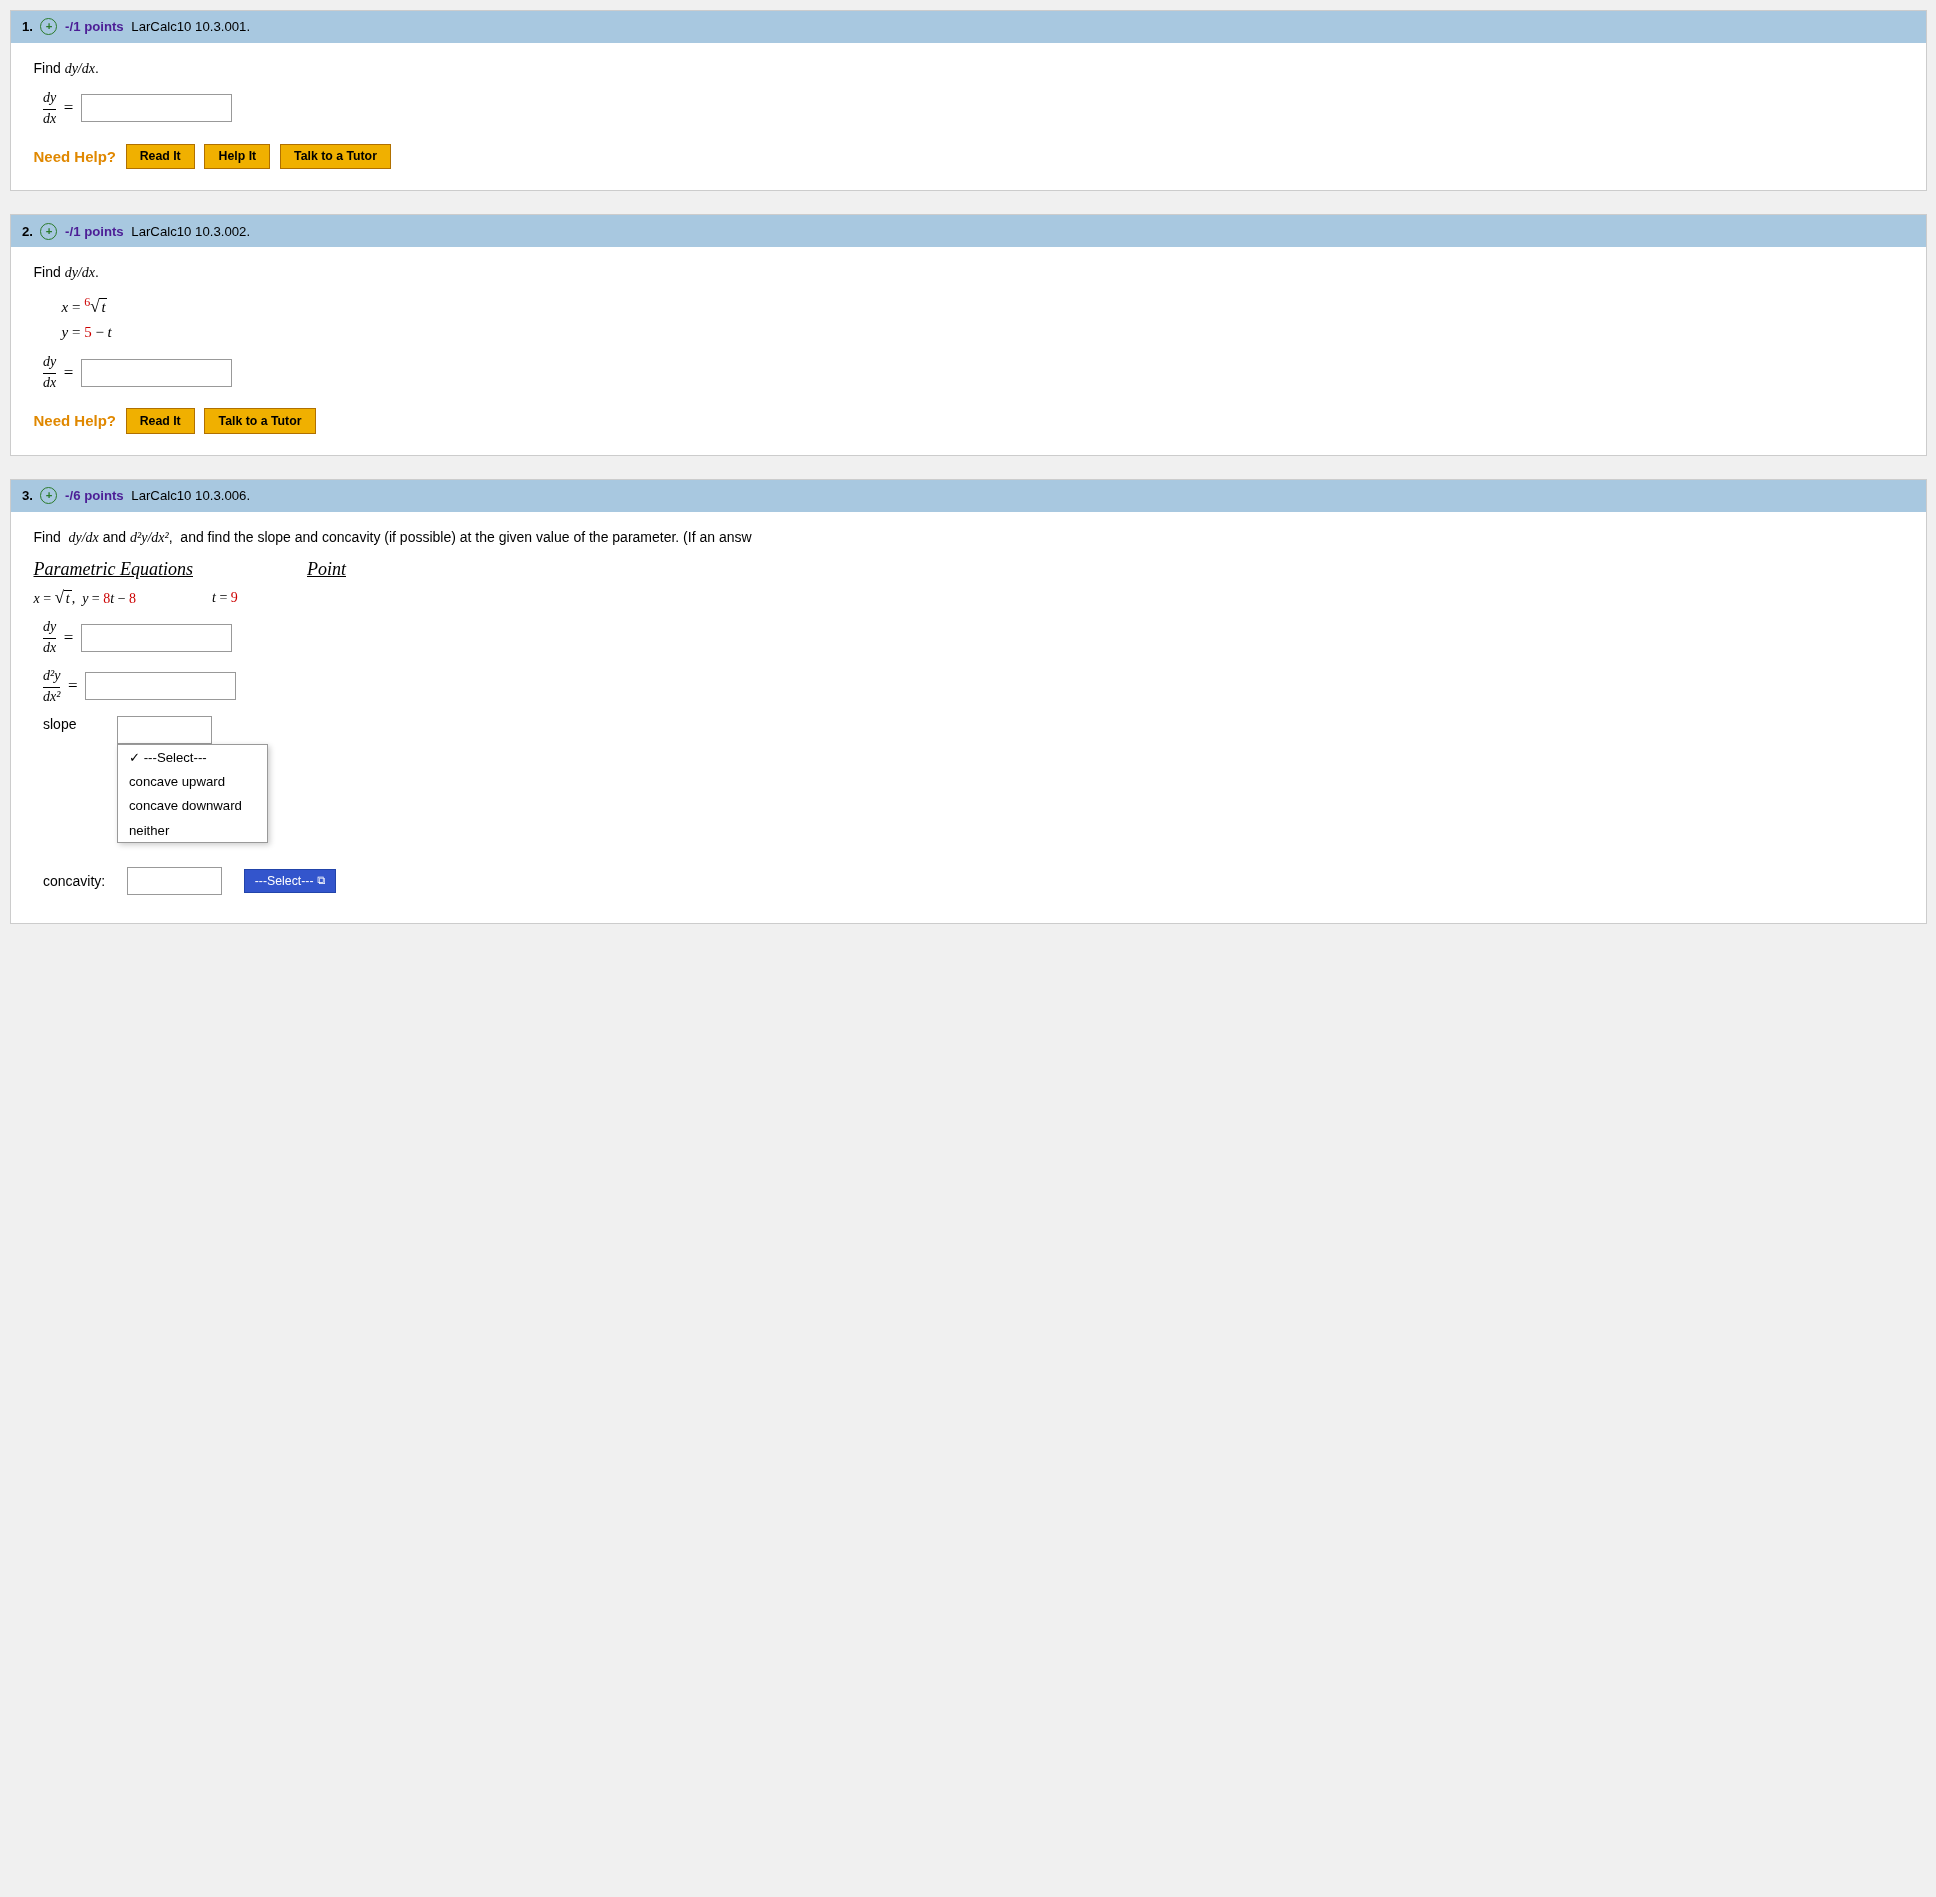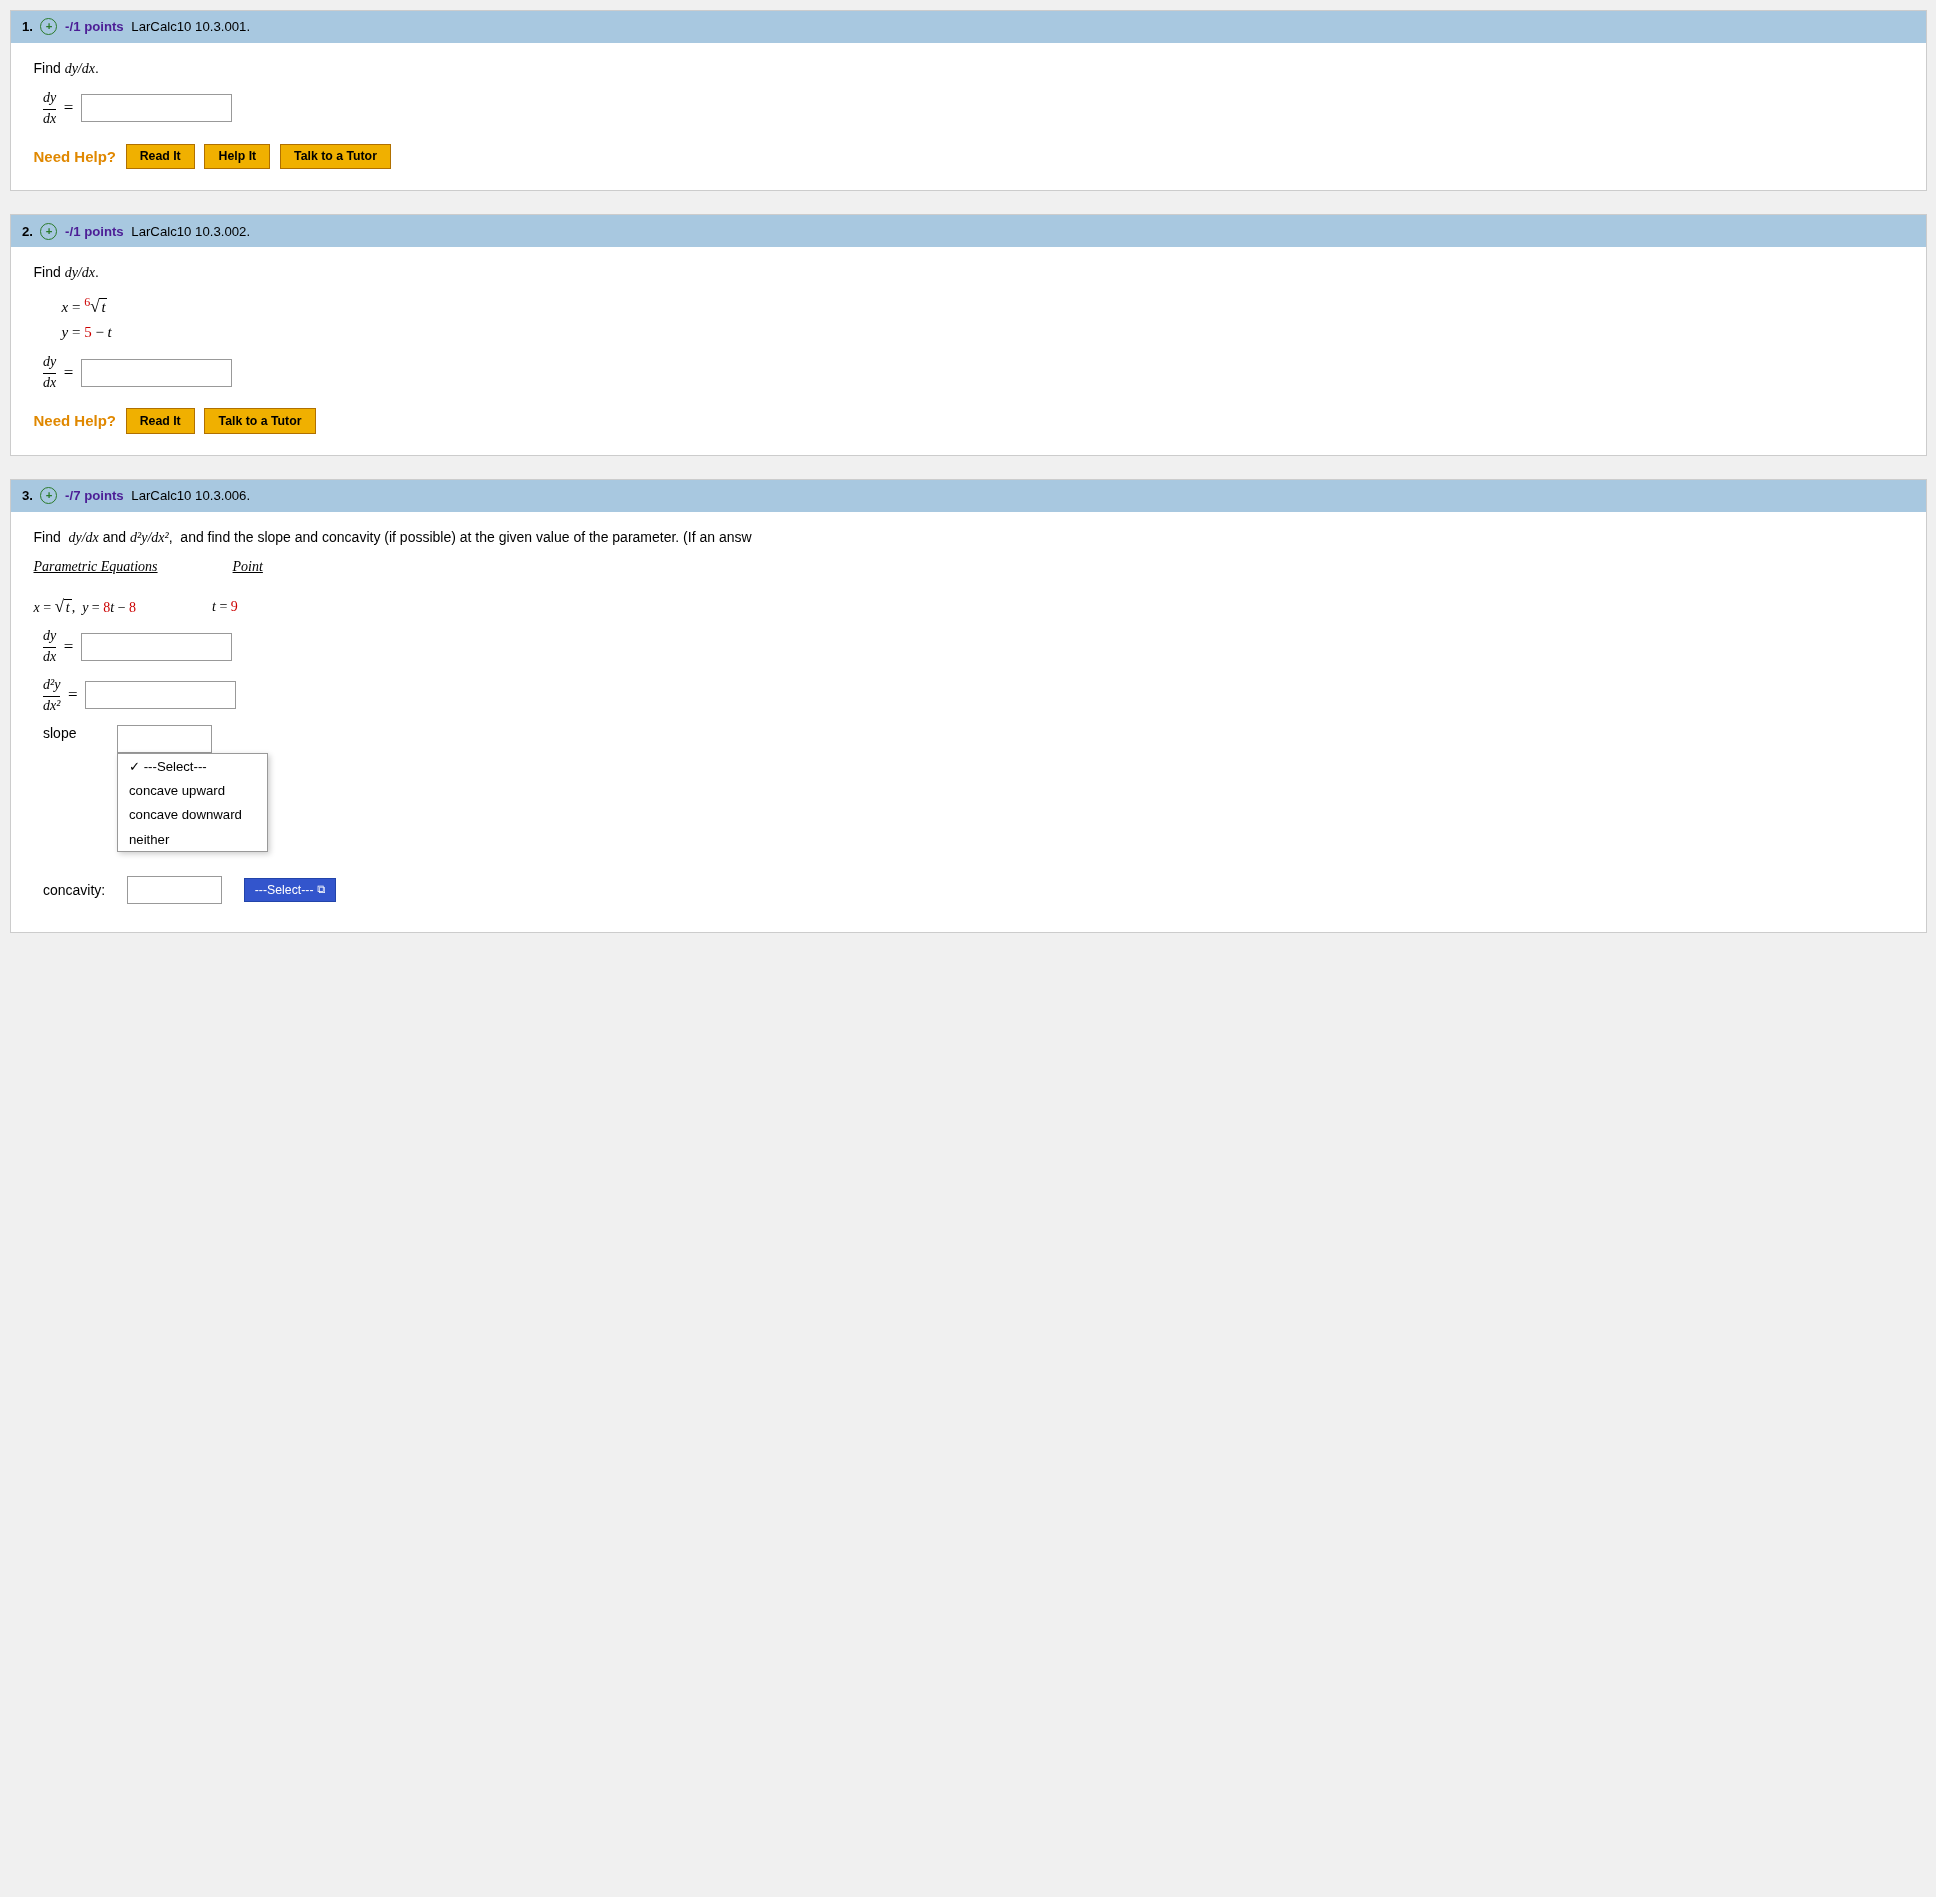--- a/index.html
+++ b/index.html
@@ -120,26 +120,26 @@
     }
     .math-italic {
       font-style: italic;
       font-family: "Times New Roman", serif;
     }
     .param-table {
       margin: 9.5px 0 9.5px 0;
     }
     .param-table-header {
       display: flex;
-      gap: 75px;
+      gap: 114px;
       font-family: "Times New Roman", serif;
       font-style: italic;
       text-decoration: underline;
-      margin-bottom: 22px;
-      font-size: 14px;
+      margin-bottom: 8px;
+      font-size: 18px;
     }
     .param-table-row {
       display: flex;
       align-items: center;
       gap: 76px;
       font-family: "Times New Roman", serif;
       font-size: 14px;
     }
     .math-row {
       margin: 11.4px 0 11.4px 9.5px;
@@ -261,21 +261,21 @@
       <button class="help-button">Read It</button>
       <button class="help-button">Talk to a Tutor</button>
     </div>
   </div>
 </div>
 
 <div class="problem-block">
   <div class="problem-header">
     <span class="problem-number">3.</span>
     <span class="plus-icon">+</span>
-    <span class="points-text">-/7 points</span>
+    <span class="points-text">-/6 points</span>
     <span class="problem-id">LarCalc10 10.3.006.</span>
   </div>
   <div class="problem-body">
     <div class="problem-instruction">
       Find &nbsp;<span class="math-italic">dy/dx</span> and <span class="math-italic">d²y/dx²</span>,&nbsp; and find the slope and concavity (if possible) at the given value of the parameter. (If an answ
     </div>
     <div class="param-table">
       <div class="param-table-header">
         <span>Parametric Equations</span>
         <span>Point</span>

